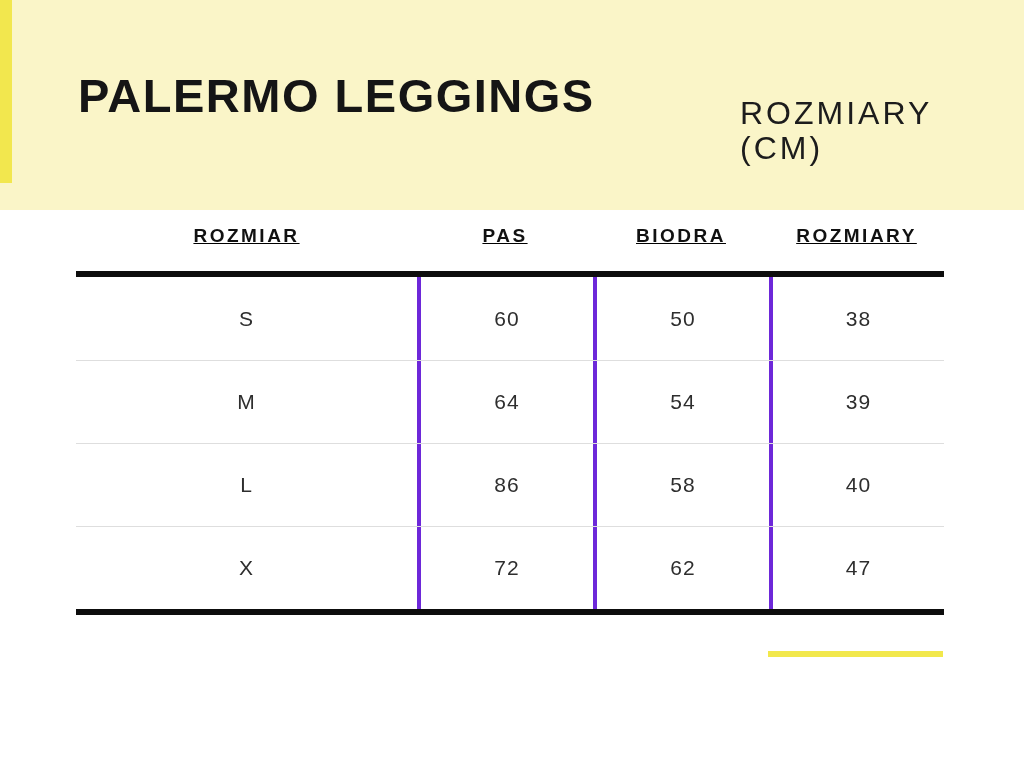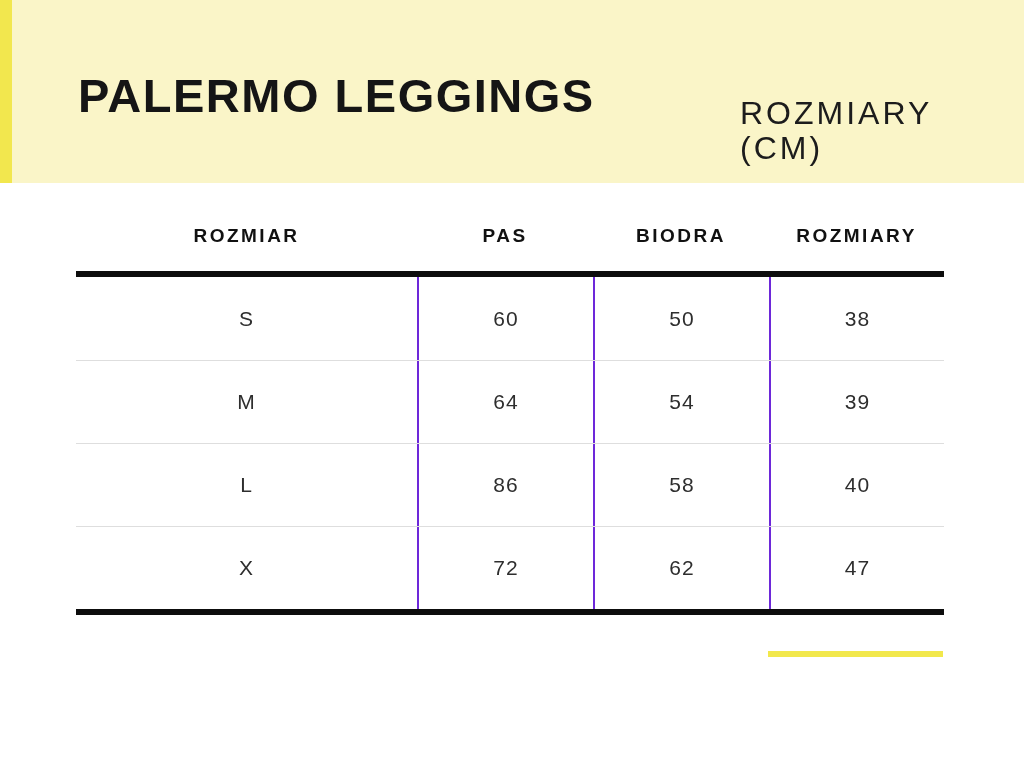--- a/index.html
+++ b/index.html
@@ -10,21 +10,21 @@
     font-family: "Liberation Sans", sans-serif;
     position: relative;
     overflow: hidden;
   }
 
   
   .header-band {
     position: absolute;
     top: 0; left: 0;
     width: 1024px;
-    height: 183px;
+    height: 210px;
     background: #FAF5C8;
   }
   .accent-stripe {
     position: absolute;
     top: 0; left: 0;
     width: 12px;
     height: 183px;
     background: #F2E74E;
   }
   .title {
@@ -53,20 +53,21 @@
     position: absolute;
     left: 76px;
     top: 183px;
     width: 868px;
   }
   .thead {
     display: grid;
     grid-template-columns: 341px 176px 176px 175px;
     height: 88px;
     align-items: end;
+    text-decoration: underline;
   }
   .th {
     text-align: center;
     padding-bottom: 24px;
     font-weight: 700;
     font-size: 19px;
     letter-spacing: 2.5px;
     color: #111111;
   }
   .tbody {
@@ -84,21 +85,21 @@
   .td {
     display: flex;
     align-items: center;
     justify-content: center;
     font-size: 21px;
     font-weight: 400;
     letter-spacing: 1px;
     color: #2e2e2e;
   }
   .td:nth-child(n+2) {
-    border-left: 2px solid #6d28d9;
+    border-left: 4px solid #6d28d9;
   }
 
   
   .accent-underline {
     position: absolute;
     left: 768px;
     top: 651px;
     width: 175px;
     height: 6px;
     background: #F2E84C;

